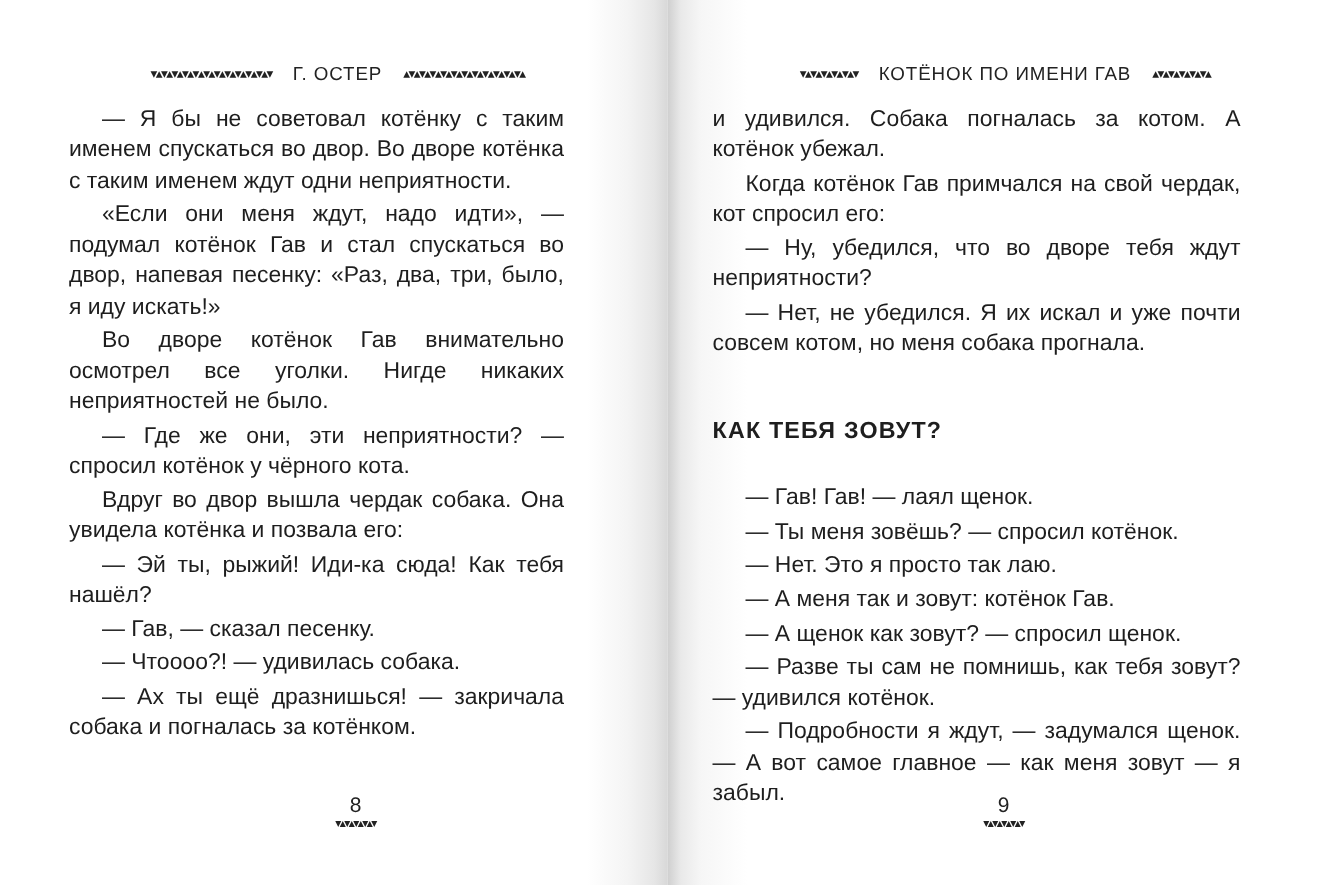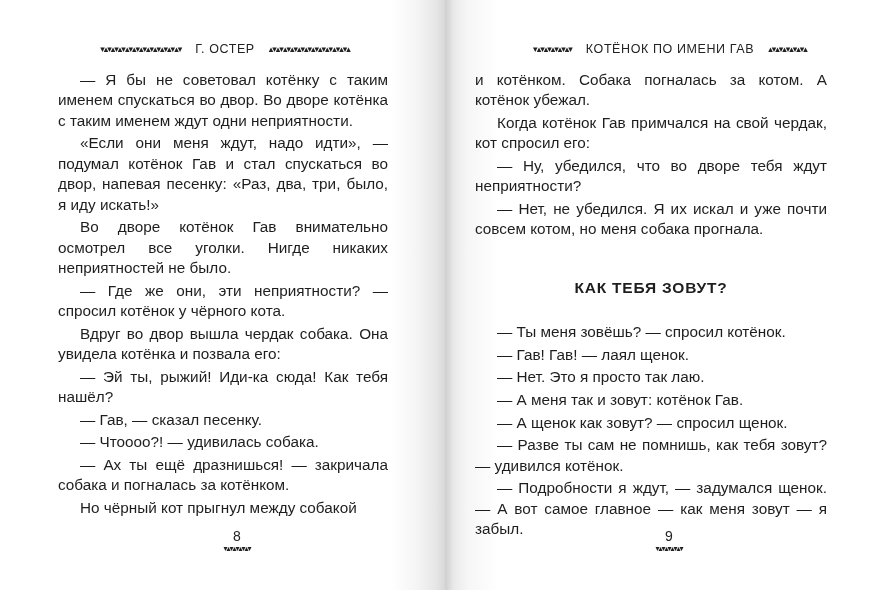--- a/index.html
+++ b/index.html
@@ -36,25 +36,25 @@
     background-position: 0 0, 5px 0;
   }
   .ornament.tri {
     background: none;
     display: inline-flex; gap: 0; font-size: 9px; line-height: 10px; letter-spacing: -1px; color: #222;
   }
   .text-block {
     position: absolute; top: 70px;
     font-size: 15.3px; line-height: 20.4px; color: #1e1e1e;
   }
-  .page-left .text-block { left: 58px; width: 330px; }
+  .page-left .text-block { left: 46px; width: 330px; }
   .page-right .text-block { left: 30px; width: 352px; }
   .p { text-align: justify; text-indent: 22px; margin: 0 0 2.2px 0; }
   .chapter-title {
-    text-align: center; font-weight: bold; font-size: 15.5px; letter-spacing: 0.8px;
+    font-weight: bold; font-size: 15.5px; letter-spacing: 0.8px;
     margin: 38px 0 24px 0;
   }
   .folio {
     position: absolute; top: 528px; width: 60px; text-align: center;
     font-size: 14px; color: #222;
   }
   .page-left .folio { left: 207px; }
   .page-right .folio { left: 194px; }
   .folio .tri-row { display: block; font-size: 8px; letter-spacing: -1px; line-height: 10px; margin-top: 0px; }
 </style>
@@ -73,46 +73,45 @@
     <div class="text-block">
       <p class="p">— Я бы не советовал котёнку с таким именем спускаться во двор. Во дворе котёнка с таким именем ждут одни неприятности.</p>
       <p class="p">«Если они меня ждут, надо идти», — подумал котёнок Гав и стал спускаться во двор, напевая песенку: «Раз, два, три, было, я иду искать!»</p>
       <p class="p">Во дворе котёнок Гав внимательно осмотрел все уголки. Нигде никаких неприятностей не было.</p>
       <p class="p">— Где же они, эти неприятности? — спросил котёнок у чёрного кота.</p>
       <p class="p">Вдруг во двор вышла чердак собака. Она увидела котёнка и позвала его:</p>
       <p class="p">— Эй ты, рыжий! Иди-ка сюда! Как тебя нашёл?</p>
       <p class="p">— Гав, — сказал песенку.</p>
       <p class="p">— Чтоооо?! — удивилась собака.</p>
       <p class="p">— Ах ты ещё дразнишься! — закричала собака и погналась за котёнком.</p>
-      <p class="p">Но чёрный кот прыгнул между собакой</p>
     </div>
 
     <div class="folio">
       <span>8</span>
       <span class="tri-row">▾▴▾▴▾▴▾▴▾</span>
     </div>
   </div>
 
   <div class="page page-right">
     <div class="running-head">
       <span class="ornament tri">▾▴▾▴▾▴▾▴▾▴▾</span>
       <span>КОТЁНОК ПО ИМЕНИ ГАВ</span>
       <span class="ornament tri">▴▾▴▾▴▾▴▾▴▾▴</span>
     </div>
 
     <div class="text-block">
-      <p class="p" style="text-indent:0">и котёнком. Собака погналась за котом. А котёнок убежал.</p>
+      <p class="p" style="text-indent:0">и удивился. Собака погналась за котом. А котёнок убежал.</p>
       <p class="p">Когда котёнок Гав примчался на свой чердак, кот спросил его:</p>
       <p class="p">— Ну, убедился, что во дворе тебя ждут неприятности?</p>
       <p class="p">— Нет, не убедился. Я их искал и уже почти совсем котом, но меня собака прогнала.</p>
 
       <div class="chapter-title">КАК ТЕБЯ ЗОВУТ?</div>
 
+      <p class="p">— Гав! Гав! — лаял щенок.</p>
       <p class="p">— Ты меня зовёшь? — спросил котёнок.</p>
-      <p class="p">— Гав! Гав! — лаял щенок.</p>
       <p class="p">— Нет. Это я просто так лаю.</p>
       <p class="p">— А меня так и зовут: котёнок Гав.</p>
       <p class="p">— А щенок как зовут? — спросил щенок.</p>
       <p class="p">— Разве ты сам не помнишь, как тебя зовут? — удивился котёнок.</p>
       <p class="p">— Подробности я ждут, — задумался щенок. — А вот самое главное — как меня зовут — я забыл.</p>
     </div>
 
     <div class="folio">
       <span>9</span>
       <span class="tri-row">▾▴▾▴▾▴▾▴▾</span>

